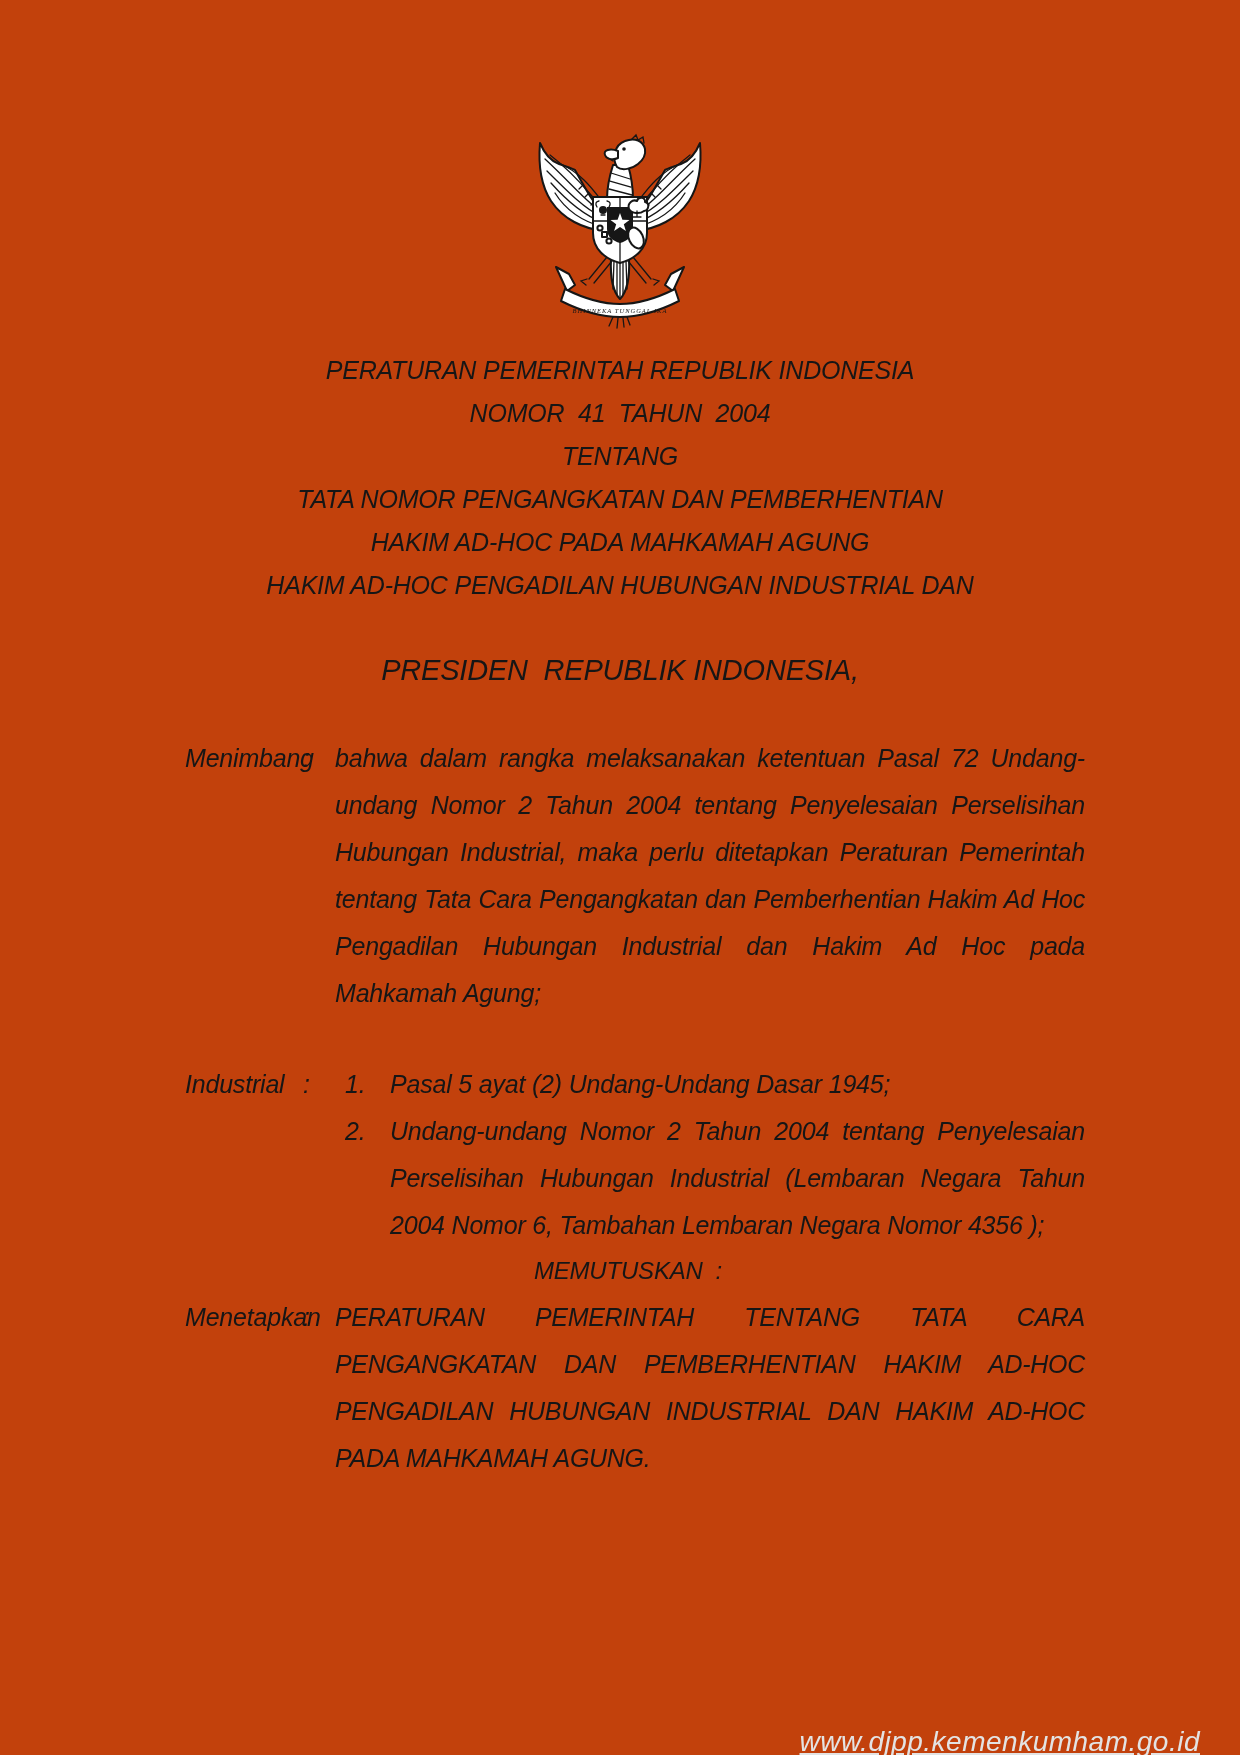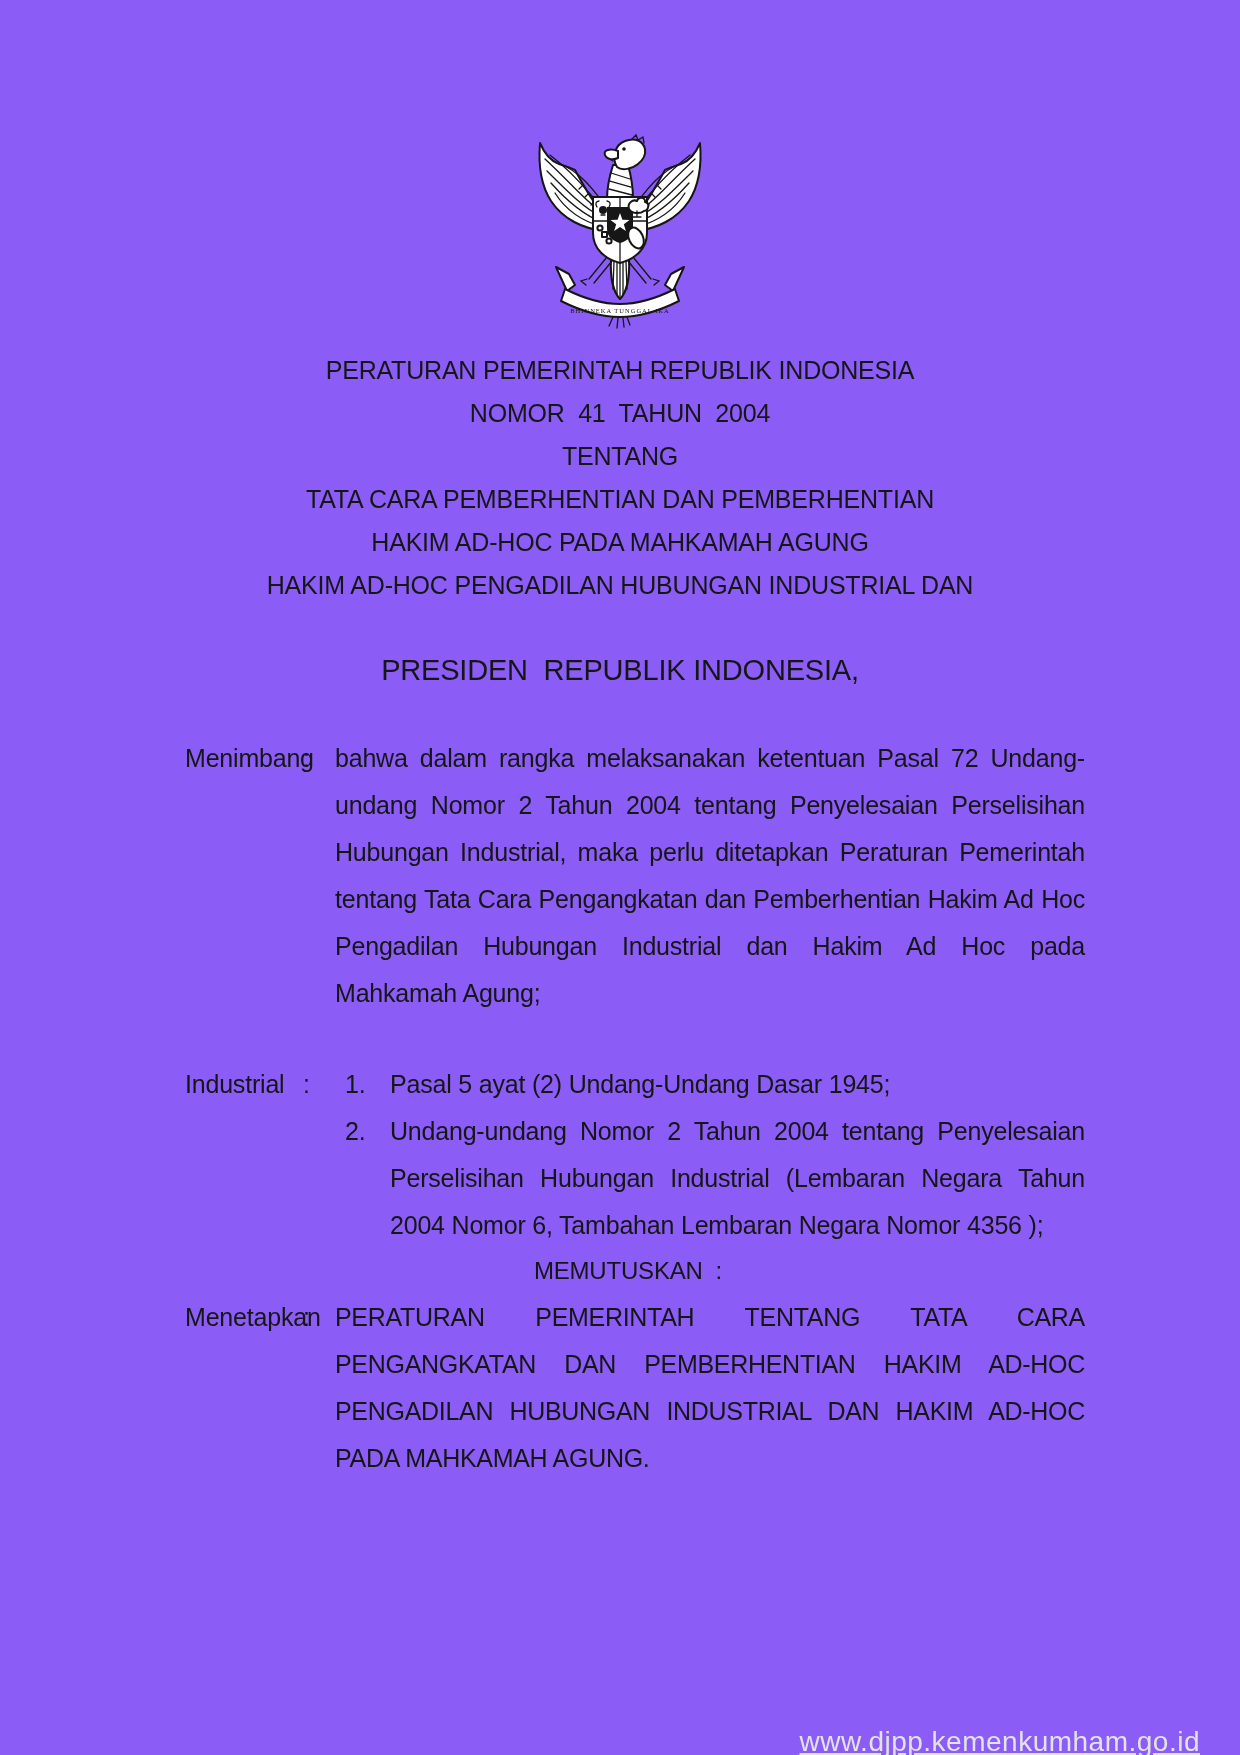--- a/index.html
+++ b/index.html
@@ -1,24 +1,25 @@
 <!DOCTYPE html>
 <html><head>
 <meta charset="utf-8">
 <style>
   html,body{margin:0;padding:0;background:#888;}
   .page{
     position:relative;
     width:1240px;height:1755px;
     margin:0 auto;
-    background:#8b5cf6;
+    background:#c2410c;
     font-family:"Liberation Sans","DejaVu Sans",sans-serif;
     color:#161616;
     letter-spacing:-0.2px;
     overflow:hidden;
+    font-style:italic;
   }
   .abs{position:absolute;}
   .center{width:100%;text-align:center;}
   .prewrap{white-space:pre-wrap;}
   .title-block{top:349px;left:0;font-size:25px;line-height:43px;}
   .presiden{top:647px;left:0;font-size:29px;line-height:47px;}
   .clause{left:0;width:100%;font-size:25px;line-height:47px;}
   .clause .label{position:absolute;left:137px;top:0;margin-left:48px;}
   .clause .colon{position:absolute;left:303px;top:0;}
   .clause .body{
@@ -126,21 +127,21 @@
         <path class="ol" d="M32,156 C52,166 70,171 87,171 C104,171 122,166 142,156 L146,168 C124,179 104,184 87,184 C70,184 50,179 28,168 Z"></path>
         <text x="87" y="180" text-anchor="middle" font-size="6.5" letter-spacing="1" fill="#161616" font-family="Liberation Serif, DejaVu Serif, serif">BHINNEKA TUNGGAL IKA</text>
       </g>
     </svg>
   </div>
 
   <div class="abs center title-block">
     <div class="prewrap">PERATURAN PEMERINTAH REPUBLIK INDONESIA</div>
     <div class="prewrap">NOMOR  41  TAHUN  2004</div>
     <div class="prewrap">TENTANG</div>
-    <div class="prewrap">TATA CARA PEMBERHENTIAN DAN PEMBERHENTIAN</div>
+    <div class="prewrap">TATA NOMOR PENGANGKATAN DAN PEMBERHENTIAN</div>
     <div class="prewrap">HAKIM AD-HOC PADA MAHKAMAH AGUNG</div>
     <div class="prewrap">HAKIM AD-HOC PENGADILAN HUBUNGAN INDUSTRIAL DAN</div>
   </div>
 
   <div class="abs center presiden prewrap">PRESIDEN  REPUBLIK INDONESIA,</div>
 
   <div class="abs clause" style="top:735px;">
     <div class="label">Menimbang</div>
     <div class="colon">:</div>
     <div class="body">bahwa dalam rangka melaksanakan ketentuan Pasal 72 Undang-undang Nomor 2 Tahun 2004 tentang Penyelesaian Perselisihan Hubungan Industrial, maka perlu ditetapkan Peraturan Pemerintah tentang  Tata Cara Pengangkatan dan Pemberhentian Hakim Ad Hoc Pengadilan Hubungan Industrial dan Hakim Ad Hoc pada Mahkamah Agung;</div>

